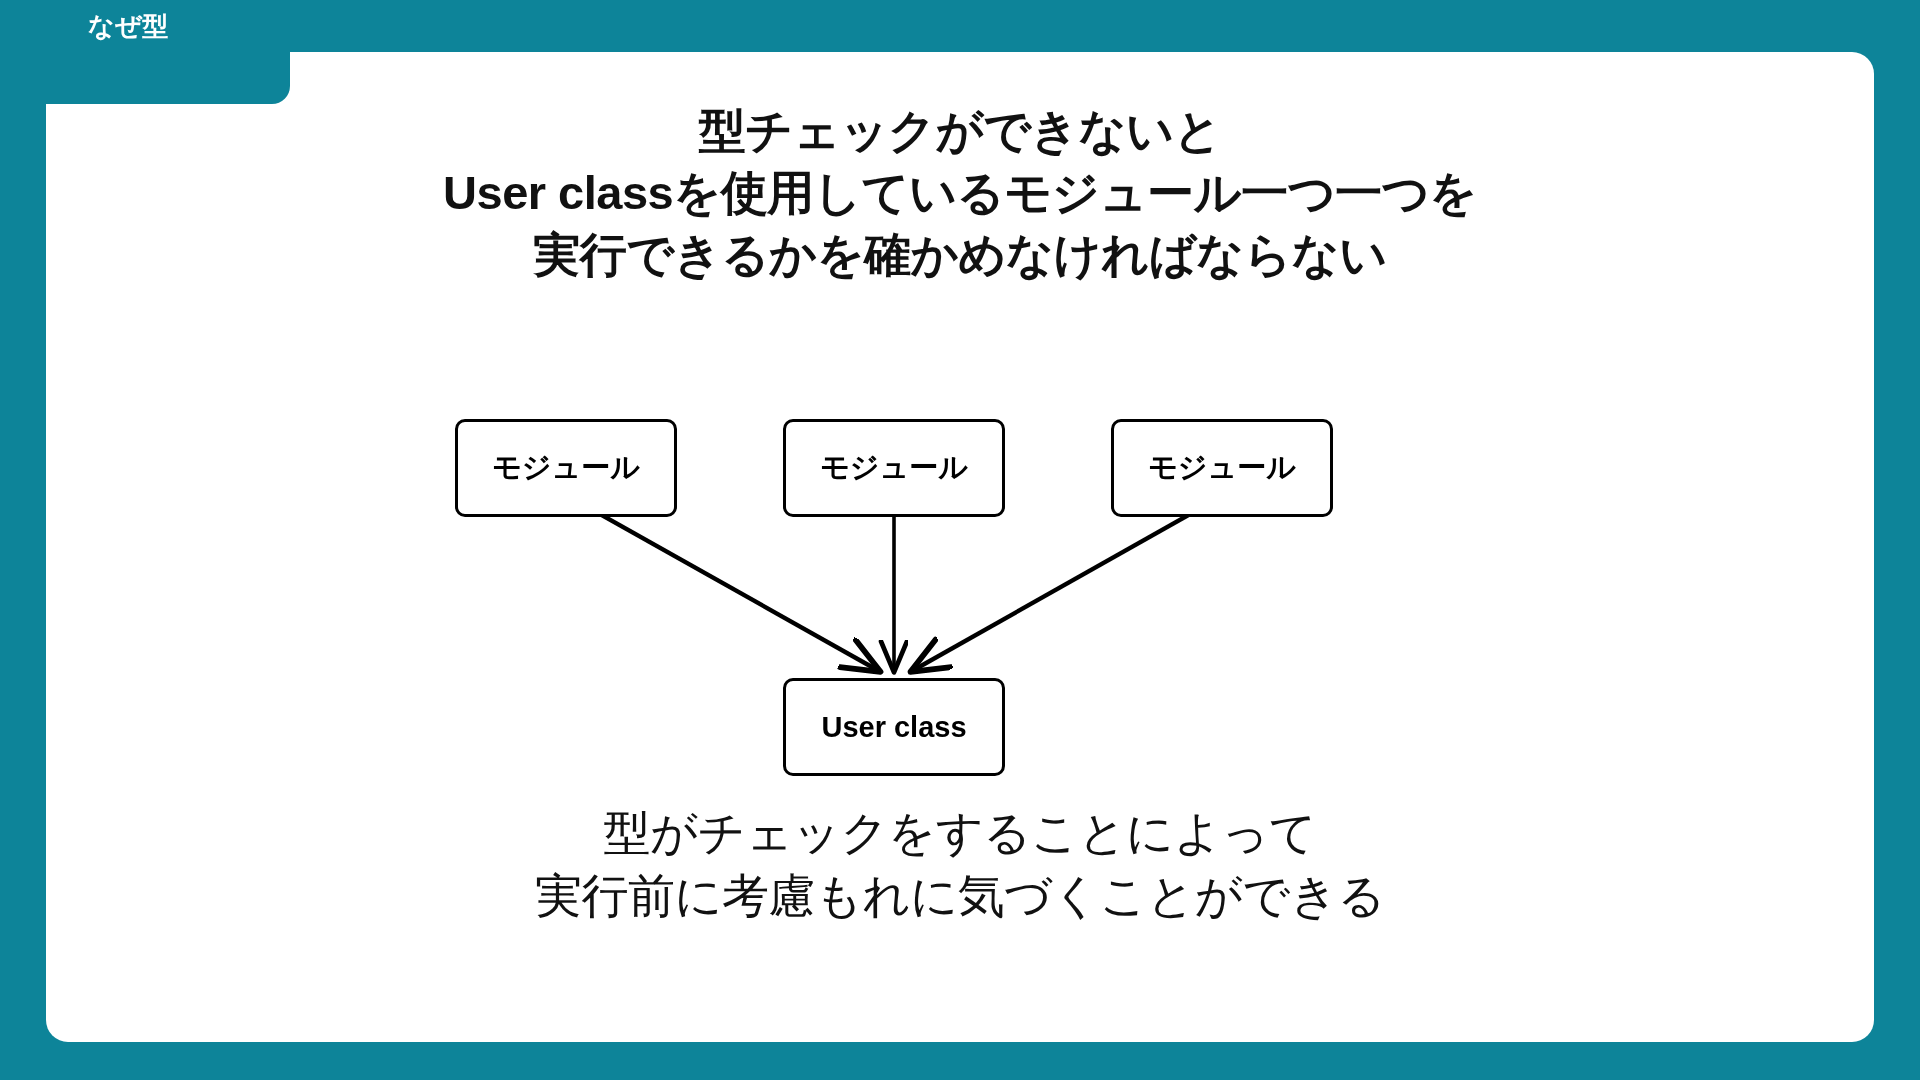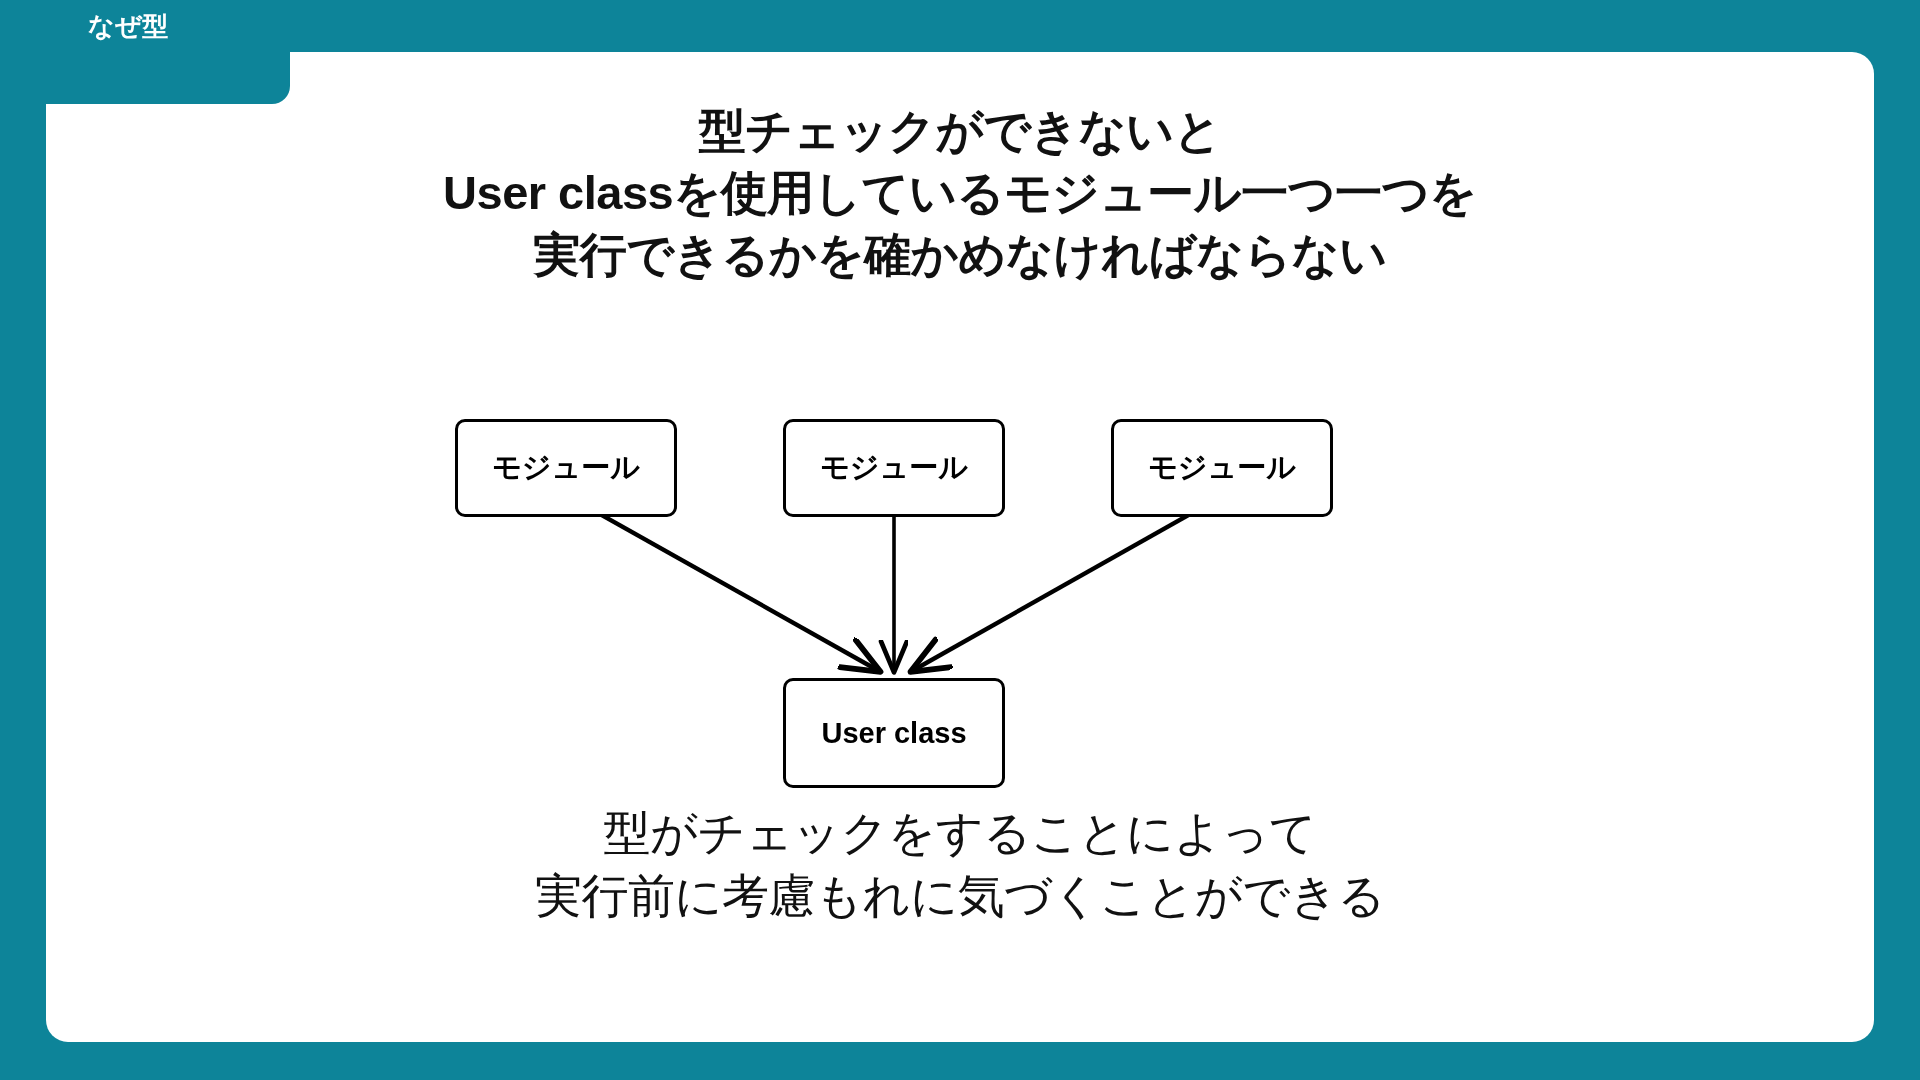--- a/index.html
+++ b/index.html
@@ -102,21 +102,21 @@
   }
   .node-module {
     width: 222px;
     height: 98px;
     font-size: 29px;
     letter-spacing: 0px;
     margin-top: 24px;
   }
   .node-target {
     width: 222px;
-    height: 110px;
+    height: 98px;
     font-size: 29px;
   }
 
   .mod1 { left: 409px; top: 343px; }
   .mod2 { left: 737px; top: 343px; }
   .mod3 { left: 1065px; top: 343px; }
   .target { left: 737px; top: 626px; }
 
   
   .footline {

